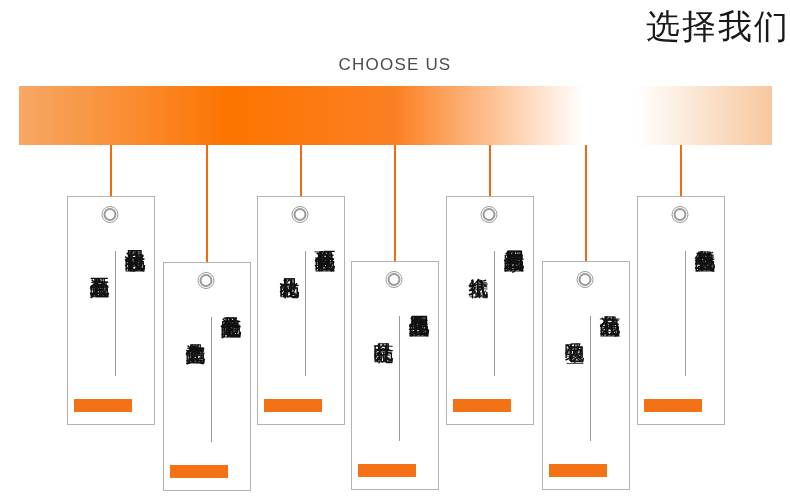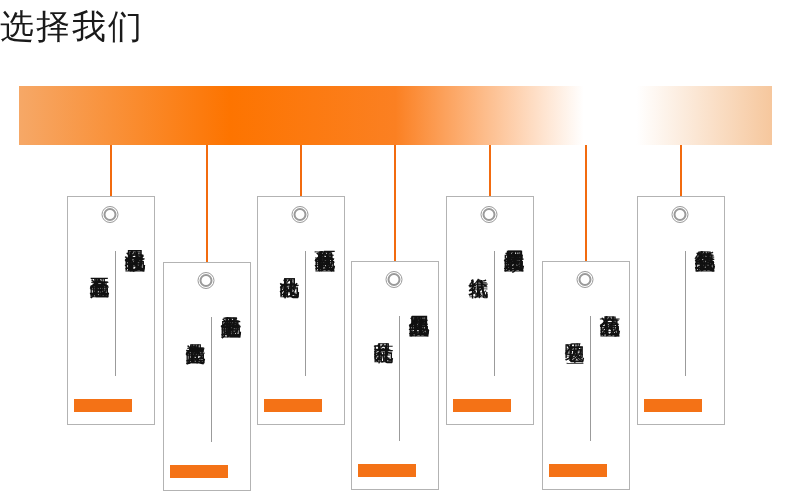--- a/index.html
+++ b/index.html
@@ -17,21 +17,21 @@
     background: #ffffff;
     overflow: hidden;
   }
 
   
   .heading-zh {
     position: absolute;
     left: 0;
     top: 4px;
     width: 790px;
-    text-align: left;
+    text-align: right;
     font-size: 34px;
     line-height: 44px;
     color: #1a1a1a;
     letter-spacing: 2px;
     font-weight: 400;
     white-space: nowrap;
   }
   .heading-en {
     position: absolute;
     left: 0;
@@ -122,20 +122,21 @@
     background: #f47216;
   }
 </style>
 </head>
 <body>
 
 <div id="stage">
 
   <div class="heading-zh">选择我们</div>
 
+  <div class="heading-en">CHOOSE US</div>
 
   <div class="band" id="band" style="background: linear-gradient(to right, rgb(246, 168, 103) 0%, rgb(253, 116, 0) 28%, rgb(251, 128, 34) 50%, rgb(255, 255, 255) 75%, rgb(255, 255, 255) 82%, rgb(246, 199, 157) 100%);"></div>
 
   <div id="stems">
       <div class="stem" style="left: 110px; top: 145px; height: 60px; background: rgb(242, 107, 15);"></div>
       <div class="stem" style="left: 206px; top: 145px; height: 126px; background: rgb(242, 107, 15);"></div>
       <div class="stem" style="left: 300px; top: 145px; height: 60px; background: rgb(242, 107, 15);"></div>
       <div class="stem" style="left: 394px; top: 145px; height: 125px; background: rgb(242, 107, 15);"></div>
       <div class="stem" style="left: 489px; top: 145px; height: 60px; background: rgb(242, 107, 15);"></div>
       <div class="stem" style="left: 585px; top: 145px; height: 125px; background: rgb(242, 107, 15);"></div>

